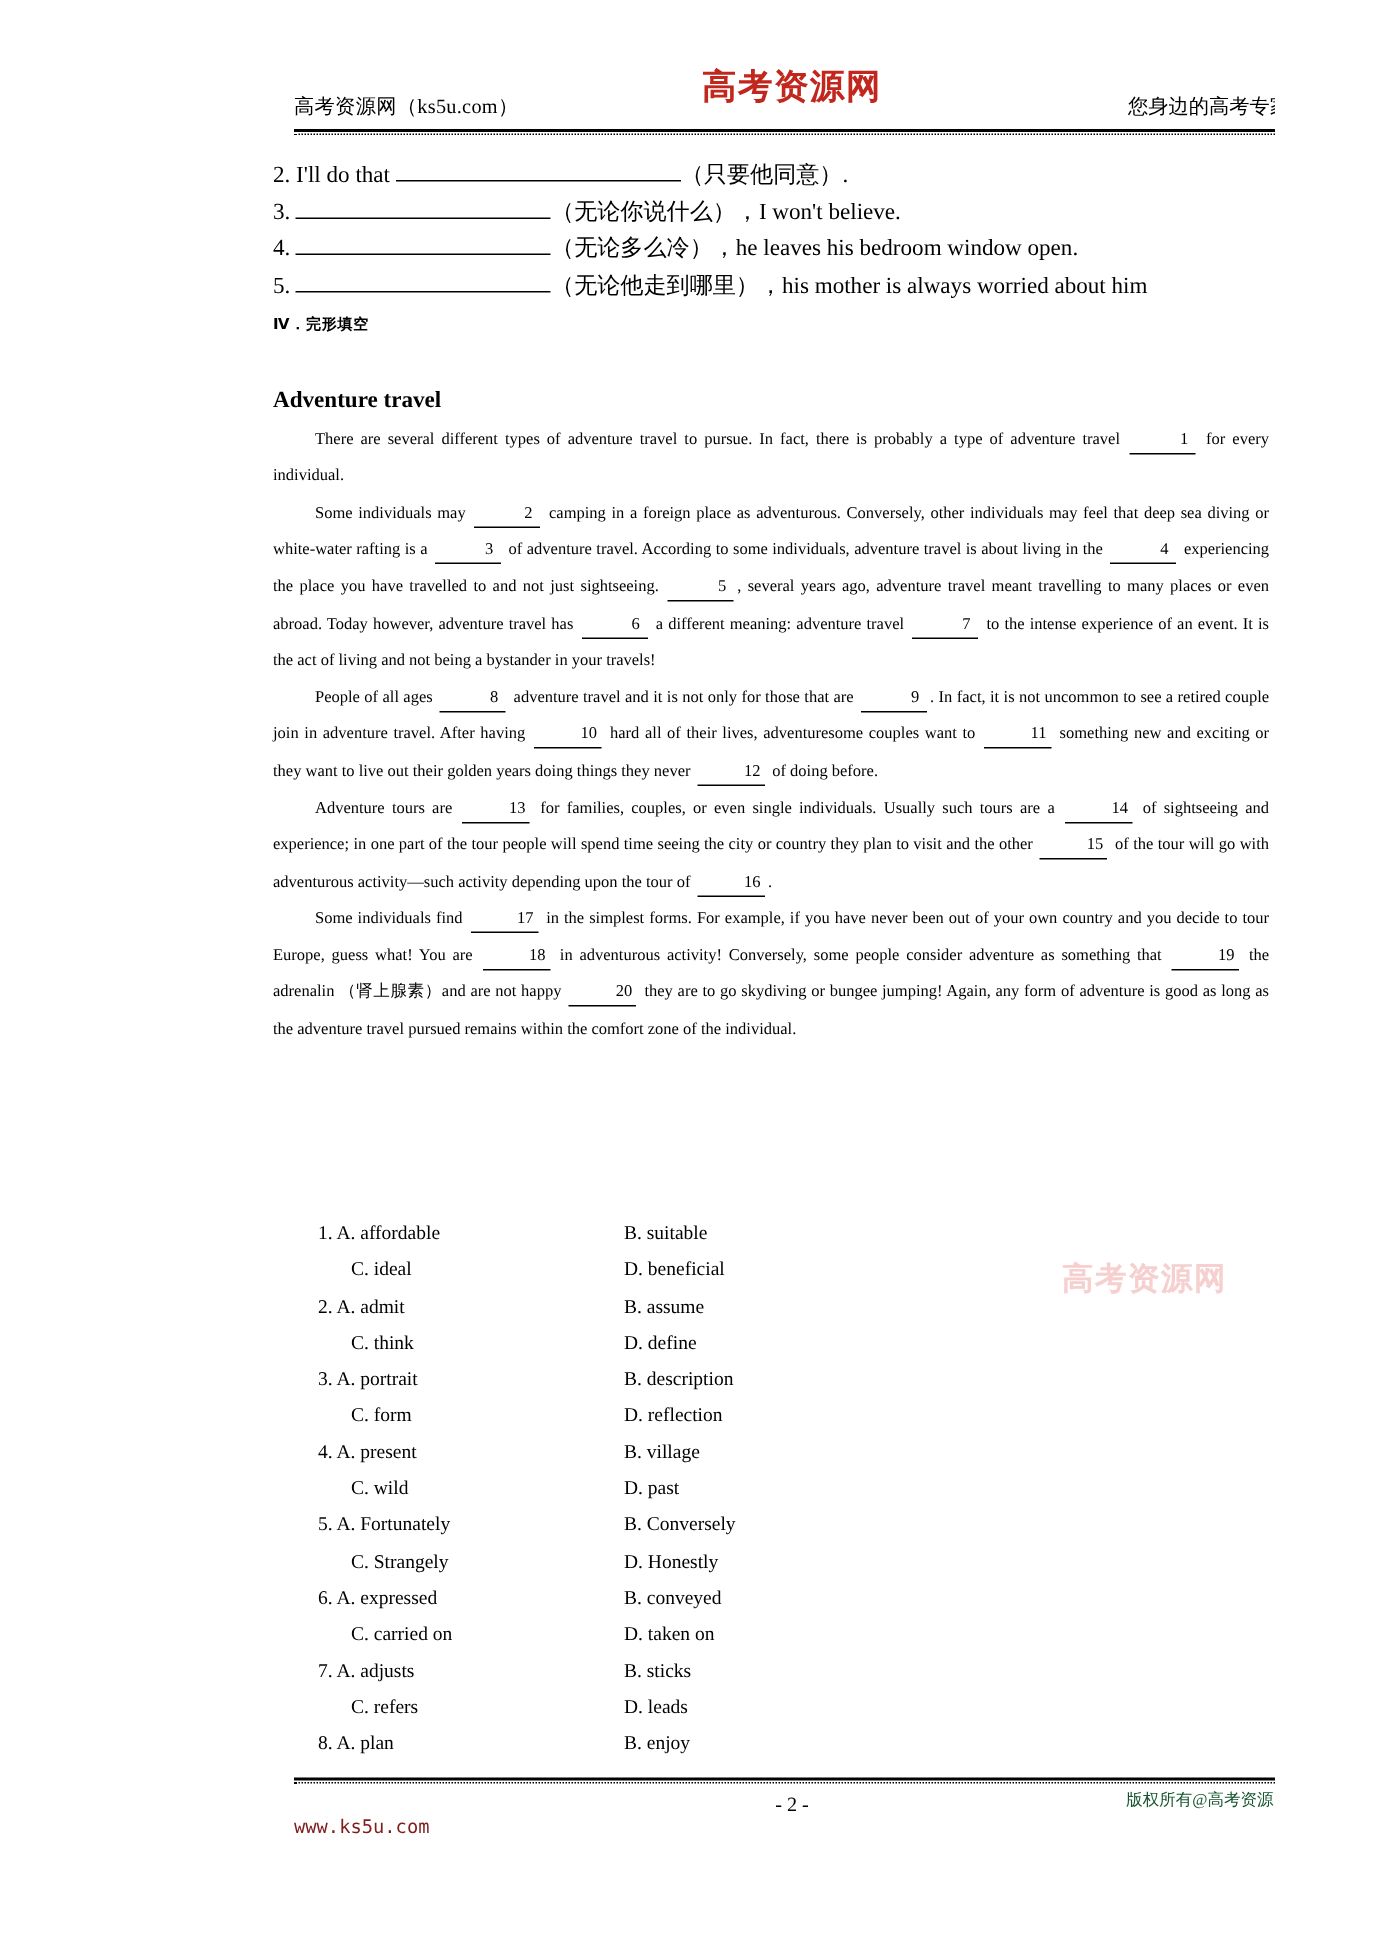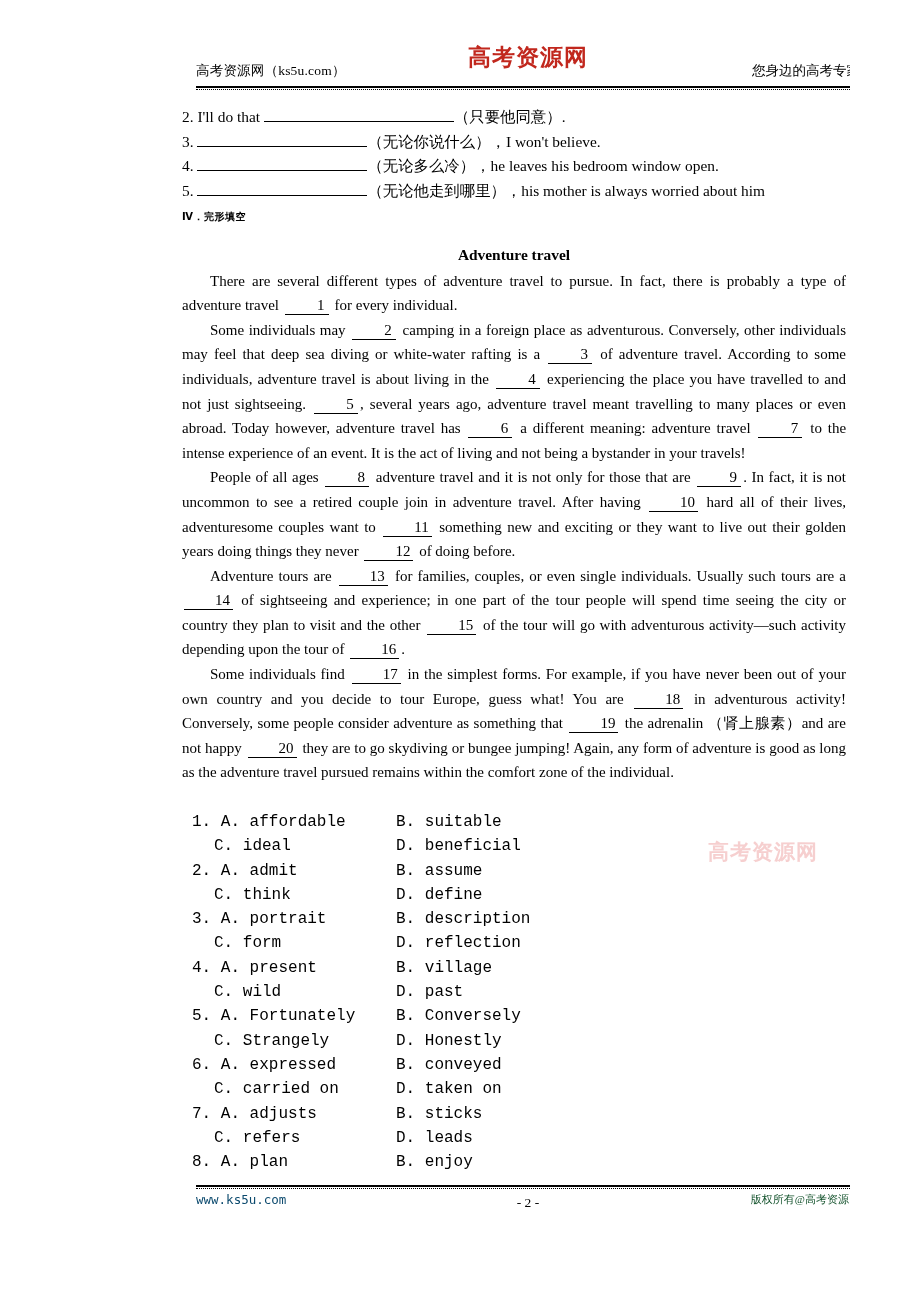--- a/index.html
+++ b/index.html
@@ -100,57 +100,56 @@
 
   .sec-heading {
     font-family: "DejaVu Sans", "Liberation Sans", sans-serif;
     font-weight: bold;
     font-size: 10px;
     margin-top: 2px;
     letter-spacing: .5px;
   }
 
   .passage-title {
-    text-align: center;
+    text-align: left;
     font-weight: bold;
     font-size: 15.4px;
-    margin-top: 13px;
+    margin-top: 25px;
     margin-bottom: 1px;
   }
 
   p.para {
     margin: 0;
     text-indent: 28px;
     text-align: justify;
     text-justify: inter-word;
-    font-size: 15px;
+    font-size: 11px;
     line-height: 24.6px;
   }
 
   
   .nb {
     display: inline-block;
     border-bottom: 1.1px solid #000;
     text-align: center;
     min-width: 38px;
     padding: 0 3px;
     line-height: 17px;
     margin: 0 2px;
     vertical-align: baseline;
   }
 
   
   .options {
     position: absolute;
-    left: 122px;
+    left: 142px;
     top: 810px;
     width: 664px;
-    font-size: 16px;
+    font-size: 13px;
     line-height: 24.3px;
-    font-family: Liberation Mono, monospace;
   }
   .opt-row {
     position: relative;
     height: 24.3px;
     white-space: nowrap;
   }
   .opt-a {
     position: absolute;
     left: 0;
     top: 0;
@@ -201,24 +200,24 @@
   .footer {
     position: absolute;
     left: 126px;
     top: 1192px;
     width: 664px;
     height: 22px;
   }
   .footer-left {
     position: absolute;
     left: 0;
-    top: 0;
+    top: 18px;
     font-family: "DejaVu Sans Mono", "Liberation Mono", monospace;
     font-size: 12.5px;
-    color: #0c4a6e;
+    color: #7f1d1d;
     white-space: nowrap;
   }
   .footer-center {
     position: absolute;
     left: 50%;
     top: 3px;
     transform: translateX(-50%);
     font-size: 13.5px;
     color: #000;
     white-space: nowrap;

